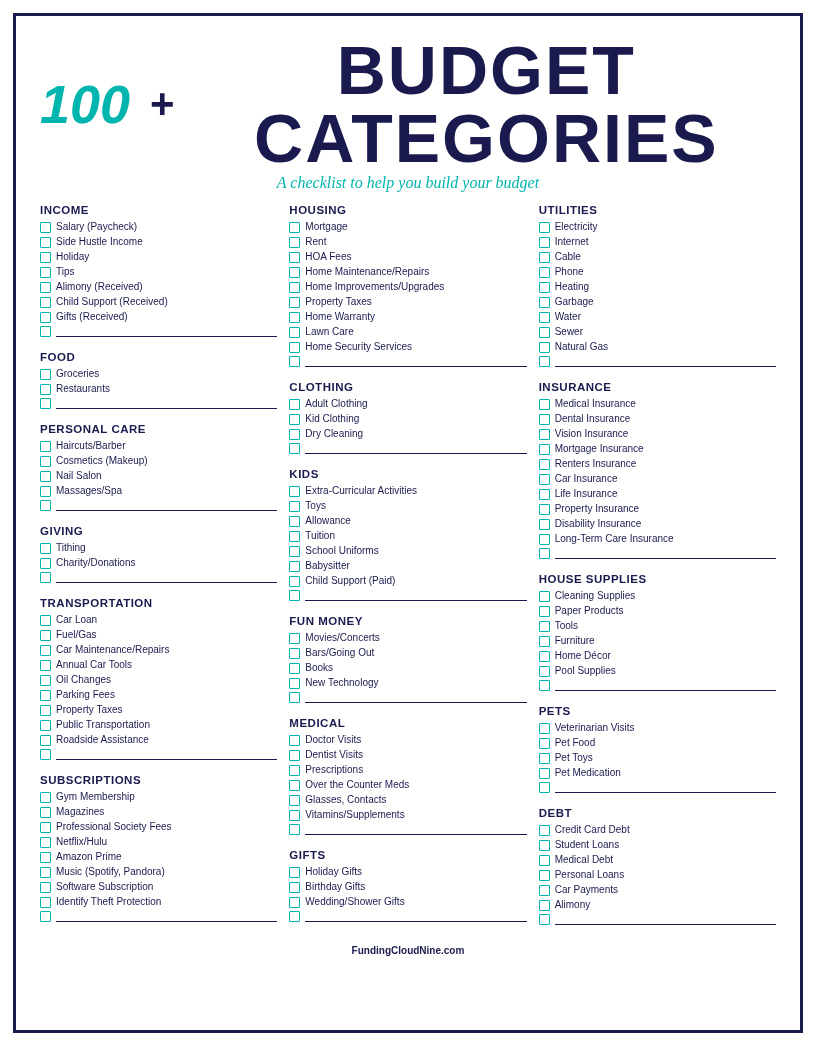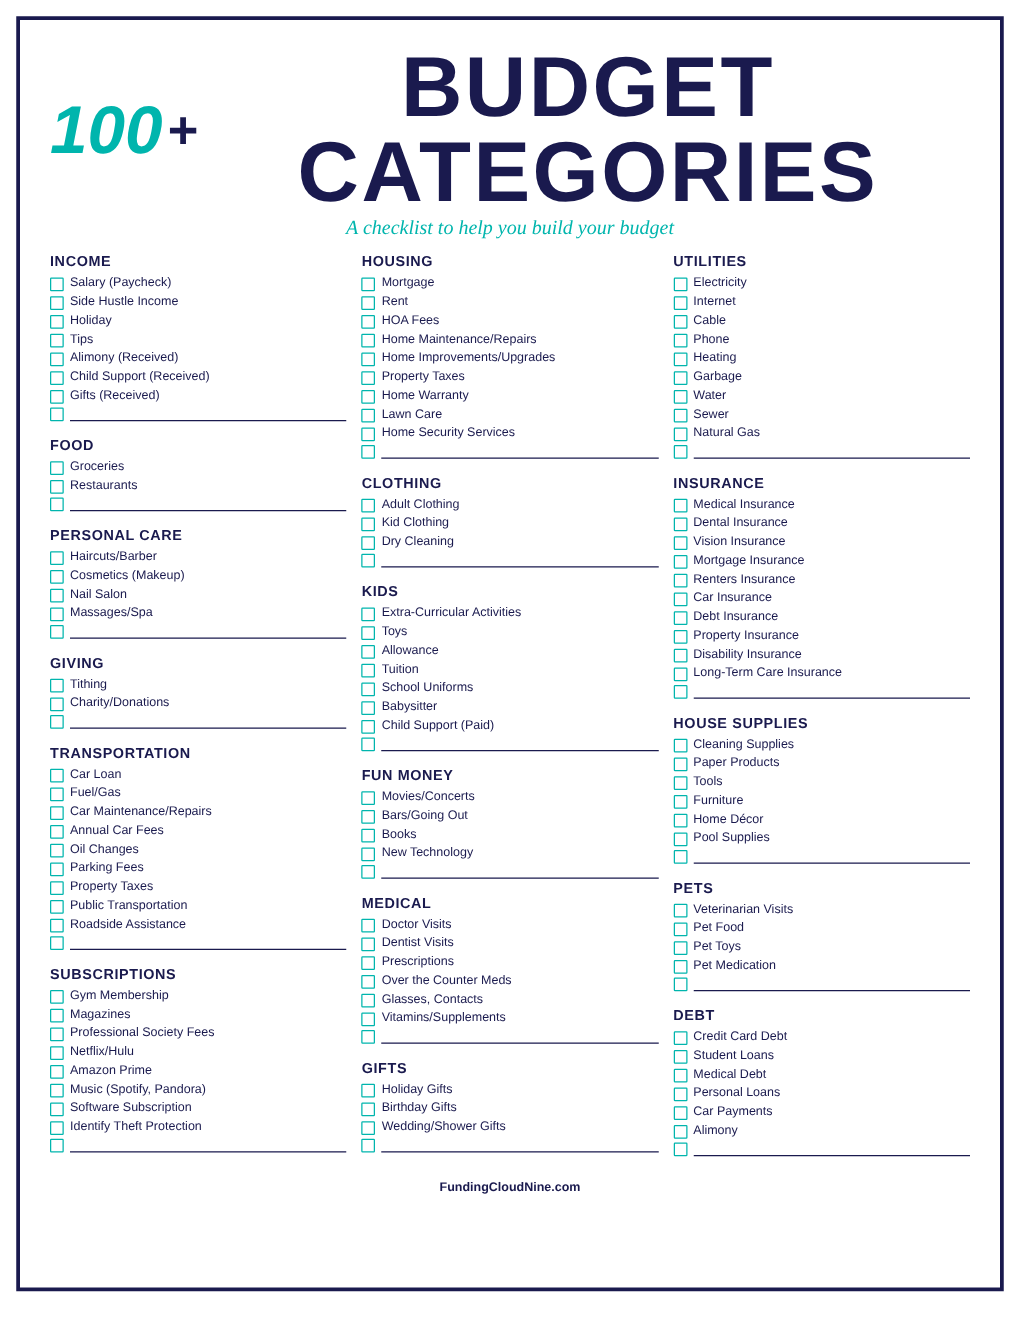--- a/index.html
+++ b/index.html
@@ -21,21 +21,21 @@
       background: #fff;
     }
     .header {
       text-align: center;
       margin-bottom: 10px;
     }
     .header-title {
       display: flex;
       align-items: center;
       justify-content: center;
-      gap: 0px;
+      gap: 16px;
     }
     .title-100 {
       font-size: 54px;
       font-weight: 900;
       color: #00b5ad;
       font-style: italic;
       line-height: 1;
       margin-right: 4px;
     }
     .title-plus {
@@ -240,21 +240,21 @@
           <div class="checklist-item">
             <span class="checkbox"></span>
             <span class="item-text">Fuel/Gas</span>
           </div>
           <div class="checklist-item">
             <span class="checkbox"></span>
             <span class="item-text">Car Maintenance/Repairs</span>
           </div>
           <div class="checklist-item">
             <span class="checkbox"></span>
-            <span class="item-text">Annual Car Fees</span>
+            <span class="item-text">Annual Car Tools</span>
           </div>
           <div class="checklist-item">
             <span class="checkbox"></span>
             <span class="item-text">Oil Changes</span>
           </div>
           <div class="checklist-item">
             <span class="checkbox"></span>
             <span class="item-text">Parking Fees</span>
           </div>
           <div class="checklist-item">
@@ -551,21 +551,21 @@
           <div class="checklist-item">
             <span class="checkbox"></span>
             <span class="item-text">Renters Insurance</span>
           </div>
           <div class="checklist-item">
             <span class="checkbox"></span>
             <span class="item-text">Car Insurance</span>
           </div>
           <div class="checklist-item">
             <span class="checkbox"></span>
-            <span class="item-text">Debt Insurance</span>
+            <span class="item-text">Life Insurance</span>
           </div>
           <div class="checklist-item">
             <span class="checkbox"></span>
             <span class="item-text">Property Insurance</span>
           </div>
           <div class="checklist-item">
             <span class="checkbox"></span>
             <span class="item-text">Disability Insurance</span>
           </div>
           <div class="checklist-item">

